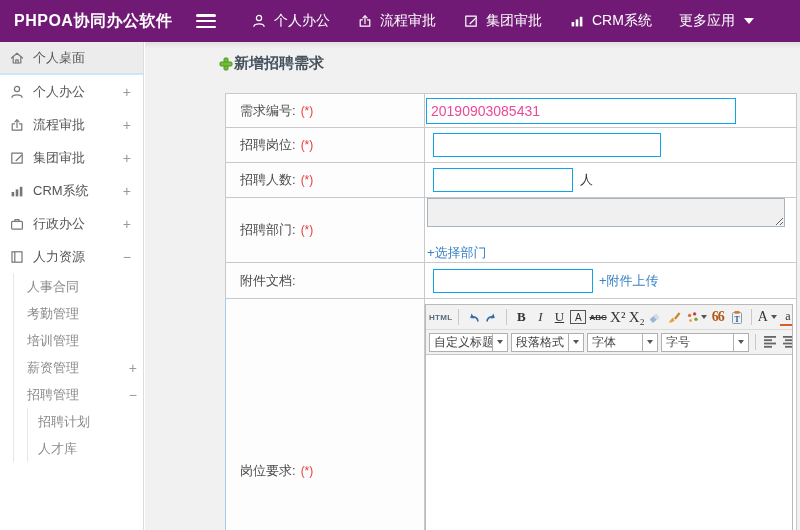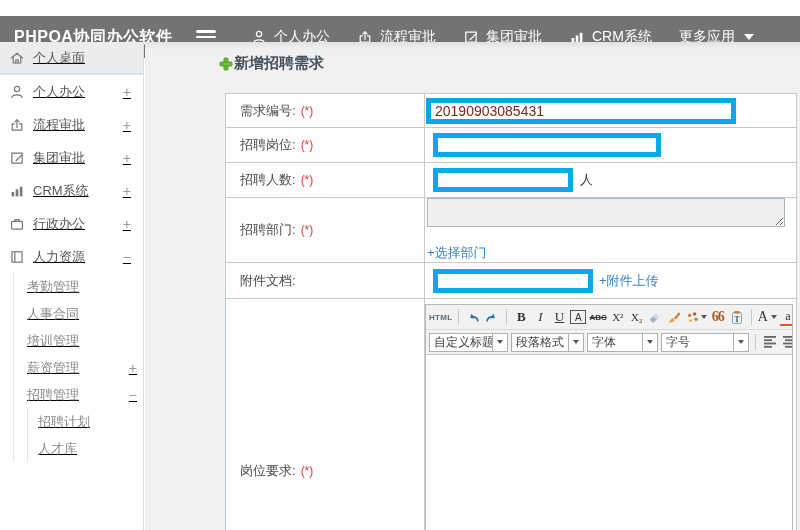--- a/index.html
+++ b/index.html
@@ -1,31 +1,31 @@
 <!DOCTYPE html>
 <html><head>
 <meta charset="utf-8">
 <style>
   * { margin:0; padding:0; box-sizing:border-box; }
   html,body { width:800px; height:530px; overflow:hidden; background:#fff;
     font-family:"Liberation Sans","DejaVu Sans",sans-serif; }
   .app { position:relative; width:800px; height:530px; overflow:hidden; }
 
   
-  .topbar { position:absolute; left:0; top:16px; width:800px; height:42px; background:#737373; color:#fff; }
+  .topbar { position:absolute; left:0; top:0; width:800px; height:42px; background:#701a75; color:#fff; }
   .logo { position:absolute; left:14px; top:0; line-height:42px; font-size:16px; font-weight:bold; letter-spacing:.5px; }
   .tb-nav { position:absolute; left:196px; top:0; height:42px; display:flex; align-items:center; gap:27px; }
   .tb-burger { width:20px; height:14px; display:flex; flex-direction:column; justify-content:space-between; cursor:pointer; margin-right:8px; }
   .tb-burger i { display:block; height:2.5px; background:#fff; border-radius:2px; }
   .tb-item { display:flex; align-items:center; gap:7px; font-size:14px; font-weight:500; cursor:pointer; white-space:nowrap; }
   .tb-item svg { display:block; }
   .caret { width:0; height:0; border-left:5px solid transparent; border-right:5px solid transparent; border-top:6px solid #fff; margin-left:2px; }
 
   
-  .sidebar { position:absolute; left:0; top:42px; width:144px; bottom:0; background:#fff; border-right:1px solid #dcdcdc;text-decoration:underline; }
+  .sidebar { position:absolute; left:0; top:42px; width:144px; bottom:0; background:#fff; border-right:1px solid #dcdcdc; }
   .side-item { height:33px; display:flex; align-items:center; padding:0 6px 0 9px; font-size:13px; color:#555; cursor:pointer; }
   .side-item .s-icon { width:16px; height:16px; color:#777; flex:0 0 16px; }
   .side-item .s-label { margin-left:8px; }
   .expander { margin-left:auto; color:#999; font-size:14px; padding-right:6px; }
   .side-item.active { background:#ececec; border-bottom:2px solid #cfe4f5; }
   .submenu { margin-left:13px; border-left:1px solid #e6e6e6; }
   .sub-item { height:27px; display:flex; align-items:center; padding-left:13px; font-size:13px; color:#8a8a8a; cursor:pointer; }
   .submenu2 { margin-left:13px; border-left:1px solid #e6e6e6; }
   .submenu2 .sub-item { padding-left:10px; }
 
@@ -40,21 +40,21 @@
   .form { position:absolute; left:80px; top:51px; width:572px; background:#fff;
     border:1px solid #c9c9c9; border-bottom:none; }
   .frow { display:flex; border-bottom:1px solid #c9c9c9; }
   .cell-label { width:199px; flex:0 0 199px; border-right:1px solid #c9c9c9; background:#fdfdfd;
     display:flex; align-items:center; padding-left:14px; font-size:13px; color:#4c4c4c; gap:5px; }
   .req { color:#e53c3c; font-size:12px; }
   .cell-value { flex:1 1 auto; display:flex; align-items:center; position:relative; background:#fff; min-width:0; }
   .r1 { height:34px; } .r2,.r3,.r4 { height:35px; } .r5 { height:65px; } .r6 { height:36px; }
   .r7 { height:345px; position:relative; }
   .r7::before { content:""; position:absolute; left:-1px; top:-1px; bottom:0; width:1px; background:#a9cbe9; }
-  .ipt { height:24px; border:5px solid #0ea5e9; font-size:14px; padding:1px 4px; color:#7f1d1d; background:#fff; }
+  .ipt { height:24px; border:1px solid #0ea5e9; font-size:14px; padding:1px 4px; color:#ec4899; background:#fff; }
   .ipt-code { width:310px; margin-left:1px; height:26px; }
   .ipt-post { width:228px; margin-left:8px; }
   .ipt-date { width:145px; margin-left:8px; }
   .ipt-num  { width:140px; margin-left:8px; }
   .ipt-file { width:160px; margin-left:8px; }
   .suffix { margin-left:7px; font-size:13px; color:#333; }
   .v-col { flex-direction:column; align-items:flex-start; justify-content:flex-end; gap:17px; padding-left:2px; }
   .ta { width:358px; height:46px; background:#f0f0f0; border:1px solid #a7b5c1; resize:both; }
   .lnk { color:#3a82c8; font-size:13px; text-decoration:none; cursor:pointer; white-space:nowrap; }
   .lnk-inline { margin-left:6px; }
@@ -66,21 +66,21 @@
   .etb1 { border-bottom:1px solid #dadada; }
   .etb2 { border-bottom:1px solid #c6c6c6; }
   .sep { width:1px; height:16px; background:#c9c9c9; margin:0 3px; flex:0 0 1px; }
   .ebtn { height:18px; min-width:16px; display:flex; align-items:center; justify-content:center; cursor:pointer; color:#333; flex:0 0 auto; }
   .b-html { font-size:8px; font-weight:bold; color:#5a6b7c; letter-spacing:.3px; }
   .b-bold { font-family:"Liberation Serif","DejaVu Serif",serif; font-weight:bold; font-size:13px; }
   .b-italic { font-family:"Liberation Serif","DejaVu Serif",serif; font-style:italic; font-size:13px; }
   .b-under { font-family:"Liberation Serif","DejaVu Serif",serif; font-size:13px; text-decoration:underline; }
   .b-abox { font-size:10px; border:1px solid #555; line-height:11px; height:14px; padding:0 2px; }
   .b-strike { font-size:8px; font-weight:bold; text-decoration:line-through; }
-  .b-supsub { font-family:"Liberation Serif","DejaVu Serif",serif; font-size:11px; }
+  .b-supsub { font-family:"Liberation Serif","DejaVu Serif",serif; font-size:15px; }
   .b-quote { font-family:"Liberation Serif","DejaVu Serif",serif; font-weight:bold; font-size:14px; color:#b05a1a; letter-spacing:-1px; }
   .b-fontcolor { font-family:"Liberation Serif","DejaVu Serif",serif; font-size:14px; gap:3px; }
   .b-bg { font-family:"Liberation Serif","DejaVu Serif",serif; font-size:12px; border-bottom:2px solid #d85c2c; }
   .mini-caret { width:0; height:0; border-left:3.5px solid transparent; border-right:3.5px solid transparent; border-top:4px solid #555; }
   .esel { display:flex; flex:0 0 auto; cursor:pointer; }
   .esel-text { background:#fff; border:1px solid #b0b0b0; height:19px; line-height:17px; font-size:12px; padding:0 4px; color:#444; overflow:hidden; }
   .esel-caret { width:15px; height:19px; background:#fff; border:1px solid #b0b0b0; border-left:none; display:flex; align-items:center; justify-content:center; }
   .w-heading { width:64px; } .w-para { width:58px; } .w-font { width:56px; } .w-size { width:73px; }
   .econtent { height:280px; background:#fff; }
   svg { display:block; }
@@ -245,24 +245,24 @@
       <span class="s-icon">
           <svg width="16" height="16">
             <use href="#i-hr"></use>
           </svg>
         </span>
       <span class="s-label">人力资源</span>
       <span class="expander">−</span>
     </div>
     <div class="submenu">
       <div class="sub-item">
+        <span>人事合同</span>
+      </div>
+      <div class="sub-item">
         <span>考勤管理</span>
-      </div>
-      <div class="sub-item">
-        <span>人事合同</span>
       </div>
       <div class="sub-item">
         <span>培训管理</span>
       </div>
       <div class="sub-item">
         <span>薪资管理</span>
         <span class="expander">+</span>
       </div>
       <div class="sub-item">
         <span>招聘管理</span>

